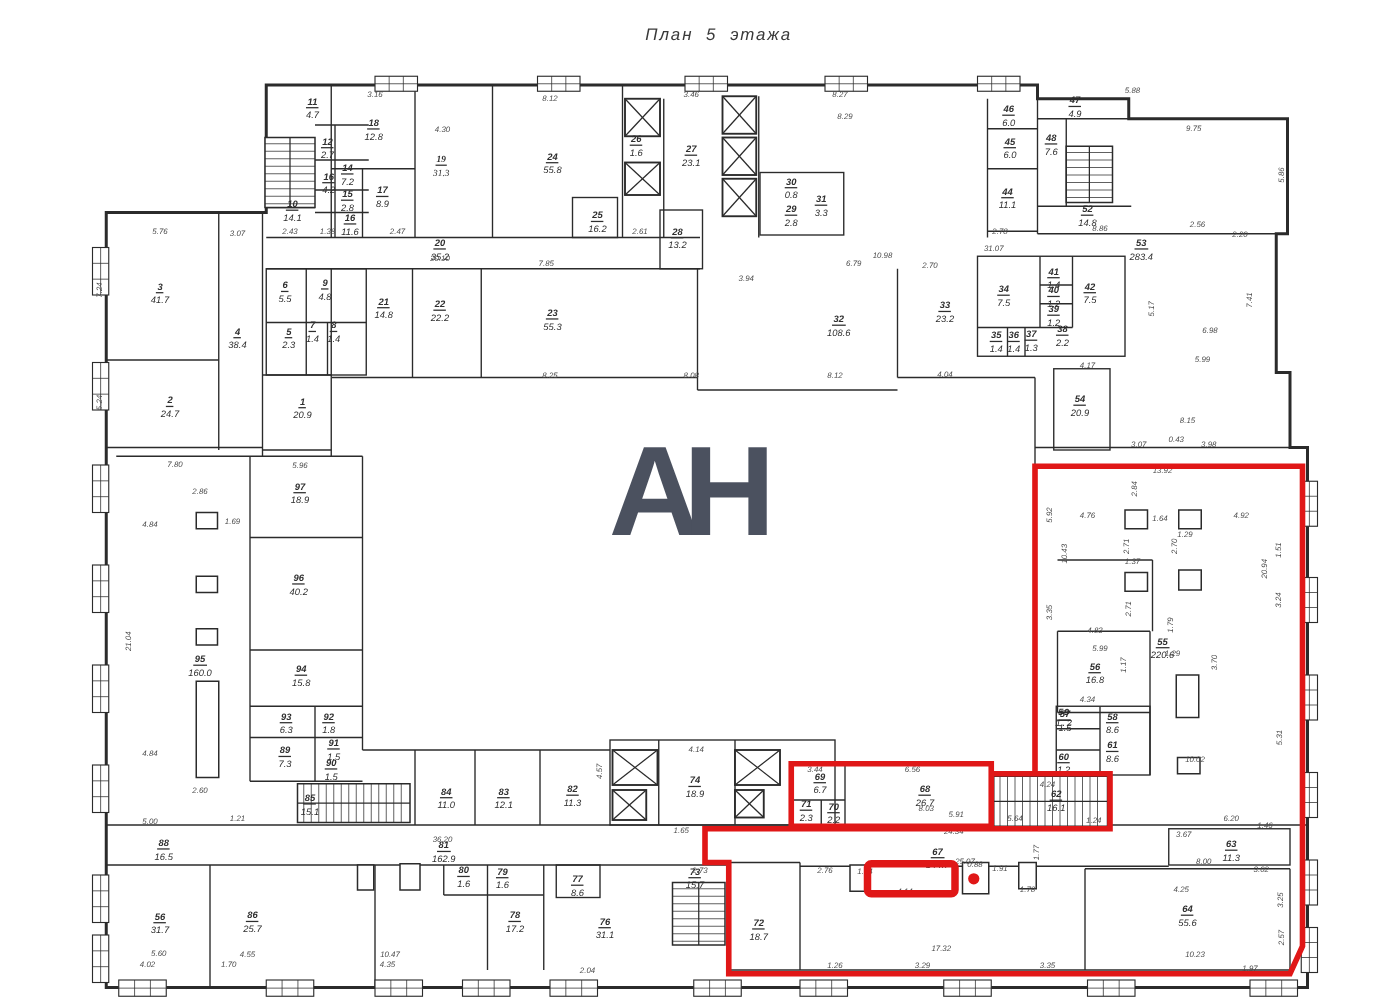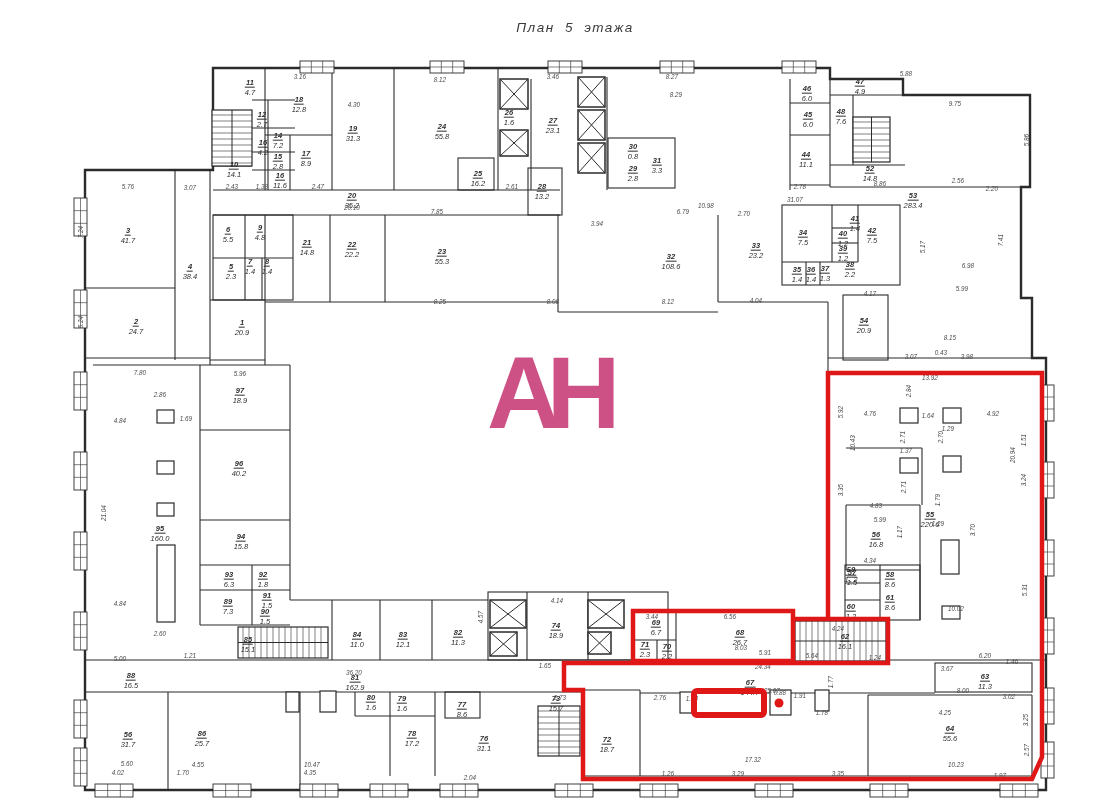--- a/index.html
+++ b/index.html
@@ -1,21 +1,21 @@
 <!DOCTYPE html>
 <html><head>
 <meta charset="utf-8">
 <style>
   html,body{margin:0;padding:0;background:#fff;}
   .canvas{position:relative;width:1106px;height:805px;background:#fff;overflow:hidden;
           font-family:"Liberation Sans",sans-serif;}
   .title{position:absolute;left:455px;top:20px;width:240px;text-align:center;
          font-size:13.5px;font-style:italic;color:#3a3a3a;letter-spacing:1.5px;word-spacing:5px;}
   .watermark{position:absolute;left:487px;top:342px;font-size:102px;font-weight:700;
-             color:#be185d;letter-spacing:-14px;line-height:1;opacity:.75;user-select:none;}
+             color:#0f172a;letter-spacing:-14px;line-height:1;opacity:.75;user-select:none;}
   svg{position:absolute;left:0;top:0;}
   #labels{position:absolute;left:0;top:0;width:100%;height:100%;}
   .room{position:absolute;transform:translate(-50%,-50%);text-align:center;line-height:1.05;
         color:#2e2e2e;white-space:nowrap;}
   .room .rn{display:inline-block;font-size:7.5px;font-style:italic;font-weight:bold;
             border-bottom:.9px solid #2e2e2e;padding:0 1px;}
   .room .ra{display:block;font-size:7.5px;font-style:italic;}
   .dim{position:absolute;transform:translate(-50%,-50%);font-size:6.3px;font-style:italic;
        color:#4a4a4a;white-space:nowrap;}
   .dim.rot{transform:translate(-50%,-50%) rotate(-90deg);}
@@ -365,21 +365,21 @@
       <div class="room" style="left: 260px; top: 229px;"><span class="rn">9</span><span class="ra">4.8</span></div>
       <div class="room" style="left: 234px; top: 166px;"><span class="rn">10</span><span class="ra">14.1</span></div>
       <div class="room" style="left: 250px; top: 84px;"><span class="rn">11</span><span class="ra">4.7</span></div>
       <div class="room" style="left: 262px; top: 116px;"><span class="rn">12</span><span class="ra">2.7</span></div>
       <div class="room" style="left: 263px; top: 144px;"><span class="rn">16</span><span class="ra">4.2</span></div>
       <div class="room" style="left: 278px; top: 137px;"><span class="rn">14</span><span class="ra">7.2</span></div>
       <div class="room" style="left: 278px; top: 158px;"><span class="rn">15</span><span class="ra">2.8</span></div>
       <div class="room" style="left: 280px; top: 177px;"><span class="rn">16</span><span class="ra">11.6</span></div>
       <div class="room" style="left: 306px; top: 155px;"><span class="rn">17</span><span class="ra">8.9</span></div>
       <div class="room" style="left: 299px; top: 101px;"><span class="rn">18</span><span class="ra">12.8</span></div>
-      <div class="room" style="left: 353px; top: 130px;"><span class="rn">19</span><span class="ra">31.3</span></div>
+      <div class="room" style="left: 353px; top: 130px; font-family: Liberation Serif, serif;"><span class="rn">19</span><span class="ra">31.3</span></div>
       <div class="room" style="left: 352px; top: 197px;"><span class="rn">20</span><span class="ra">35.2</span></div>
       <div class="room" style="left: 307px; top: 244px;"><span class="rn">21</span><span class="ra">14.8</span></div>
       <div class="room" style="left: 352px; top: 246px;"><span class="rn">22</span><span class="ra">22.2</span></div>
       <div class="room" style="left: 442px; top: 253px;"><span class="rn">23</span><span class="ra">55.3</span></div>
       <div class="room" style="left: 442px; top: 128px;"><span class="rn">24</span><span class="ra">55.8</span></div>
       <div class="room" style="left: 478px; top: 175px;"><span class="rn">25</span><span class="ra">16.2</span></div>
       <div class="room" style="left: 509px; top: 114px;"><span class="rn">26</span><span class="ra">1.6</span></div>
       <div class="room" style="left: 553px; top: 122px;"><span class="rn">27</span><span class="ra">23.1</span></div>
       <div class="room" style="left: 542px; top: 188px;"><span class="rn">28</span><span class="ra">13.2</span></div>
       <div class="room" style="left: 633px; top: 170px;"><span class="rn">29</span><span class="ra">2.8</span></div>
@@ -387,21 +387,21 @@
       <div class="room" style="left: 657px; top: 162px;"><span class="rn">31</span><span class="ra">3.3</span></div>
       <div class="room" style="left: 671px; top: 258px;"><span class="rn">32</span><span class="ra">108.6</span></div>
       <div class="room" style="left: 756px; top: 247px;"><span class="rn">33</span><span class="ra">23.2</span></div>
       <div class="room" style="left: 803px; top: 234px;"><span class="rn">34</span><span class="ra">7.5</span></div>
       <div class="room" style="left: 797px; top: 271px;"><span class="rn">35</span><span class="ra">1.4</span></div>
       <div class="room" style="left: 811px; top: 271px;"><span class="rn">36</span><span class="ra">1.4</span></div>
       <div class="room" style="left: 825px; top: 270px;"><span class="rn">37</span><span class="ra">1.3</span></div>
       <div class="room" style="left: 850px; top: 266px;"><span class="rn">38</span><span class="ra">2.2</span></div>
       <div class="room" style="left: 843px; top: 250px;"><span class="rn">39</span><span class="ra">1.2</span></div>
       <div class="room" style="left: 843px; top: 235px;"><span class="rn">40</span><span class="ra">1.2</span></div>
-      <div class="room" style="left: 843px; top: 220px; margin-left: 12px;"><span class="rn">41</span><span class="ra">1.4</span></div>
+      <div class="room" style="left: 843px; top: 220px;"><span class="rn">41</span><span class="ra">1.4</span></div>
       <div class="room" style="left: 872px; top: 232px;"><span class="rn">42</span><span class="ra">7.5</span></div>
       <div class="room" style="left: 806px; top: 156px;"><span class="rn">44</span><span class="ra">11.1</span></div>
       <div class="room" style="left: 808px; top: 116px;"><span class="rn">45</span><span class="ra">6.0</span></div>
       <div class="room" style="left: 807px; top: 90px;"><span class="rn">46</span><span class="ra">6.0</span></div>
       <div class="room" style="left: 860px; top: 83px;"><span class="rn">47</span><span class="ra">4.9</span></div>
       <div class="room" style="left: 841px; top: 113px;"><span class="rn">48</span><span class="ra">7.6</span></div>
       <div class="room" style="left: 870px; top: 170px;"><span class="rn">52</span><span class="ra">14.8</span></div>
       <div class="room" style="left: 913px; top: 197px;"><span class="rn">53</span><span class="ra">283.4</span></div>
       <div class="room" style="left: 864px; top: 322px;"><span class="rn">54</span><span class="ra">20.9</span></div>
       <div class="room" style="left: 930px; top: 516px;"><span class="rn">55</span><span class="ra">220.6</span></div>

